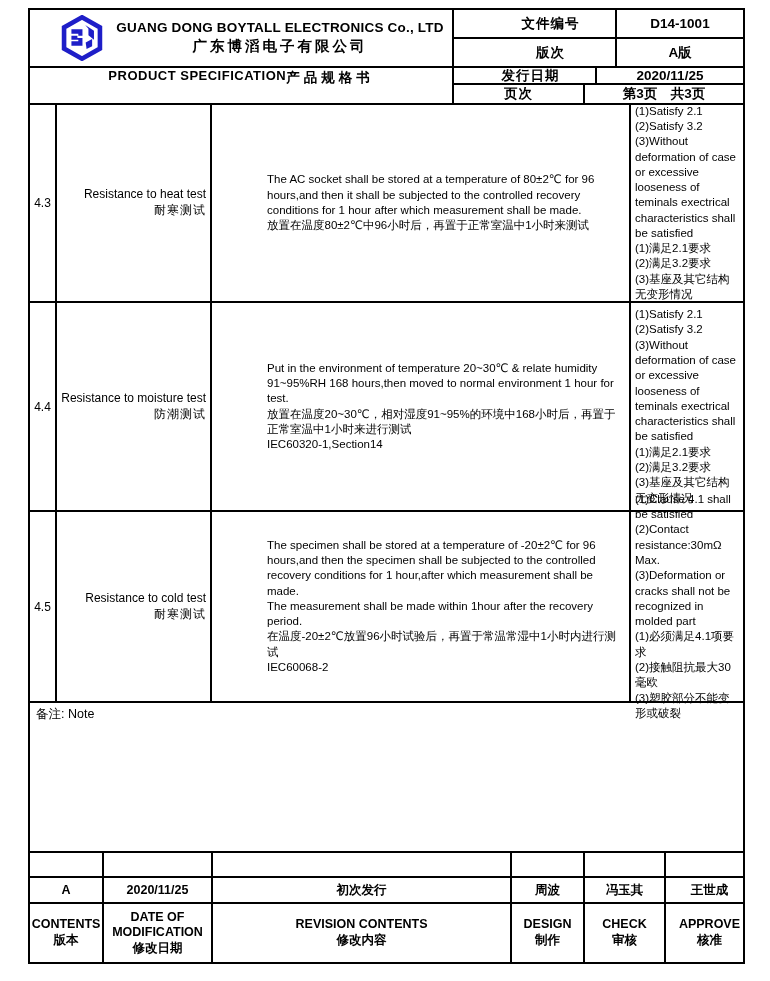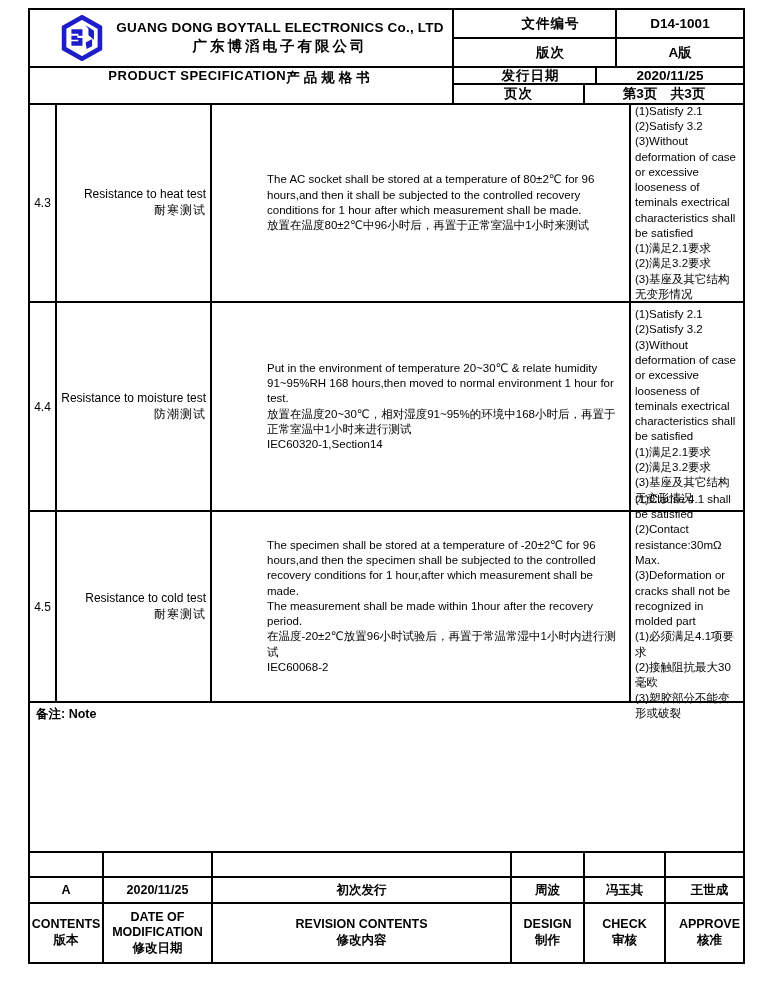--- a/index.html
+++ b/index.html
@@ -37,21 +37,21 @@
   .spec-row.r1 { height:198px; } .spec-row.r2 { height:209px; } .spec-row.r3 { height:191px; }
   .c-no   { width:27px;  display:flex; align-items:center; justify-content:center; font-size:12px; }
   .c-name { width:155px; display:flex; flex-direction:column; align-items:flex-end; justify-content:center;
             text-align:center; font-size:12px; padding:0 4px; }
   .c-name .name-cn { letter-spacing:1px; margin-top:1px; }
   .c-desc { width:371px; display:flex; align-items:center; padding:0 7px;margin-left:48px; }
   .c-crit { flex:1; display:flex; align-items:center; padding:0 4px; }
   .cell-text { font-size:11.5px; line-height:1.33; white-space:pre-line; }
 
   
-  .note { height:150px; padding:3px 6px; font-weight:bold; font-size:12.5px; }
+  .note { height:150px; padding:3px 6px; font-weight:normal; font-size:12.5px; }
 
   
   .rev-row { display:flex; }
   .rev-row.h25 { height:25px; } .rev-row.h26 { height:26px; } .rev-row.h60 { height:58px; }
   .rc { display:flex; align-items:center; justify-content:center; text-align:center;
         font-weight:bold; font-size:12.5px; }
   .rc1 { width:74px; } .rc2 { width:109px; } .rc3 { width:299px; }
   .rc4 { width:73px; } .rc5 { width:81px; }  .rc6 { flex:1;padding-left:10px; }
   .rev-head .rc { white-space:pre-line; line-height:1.25; font-size:12.5px; }
 </style>

